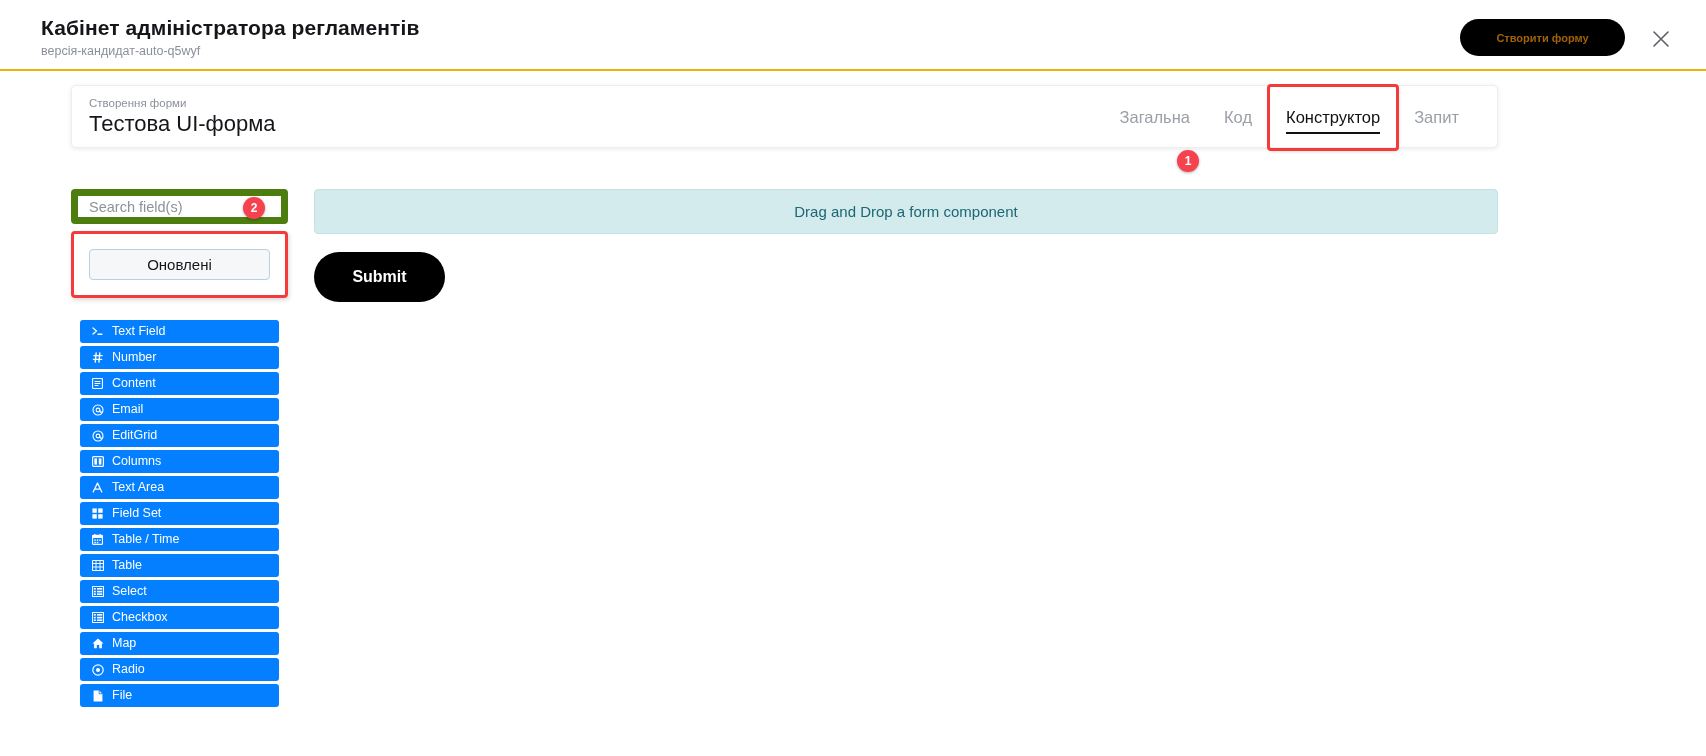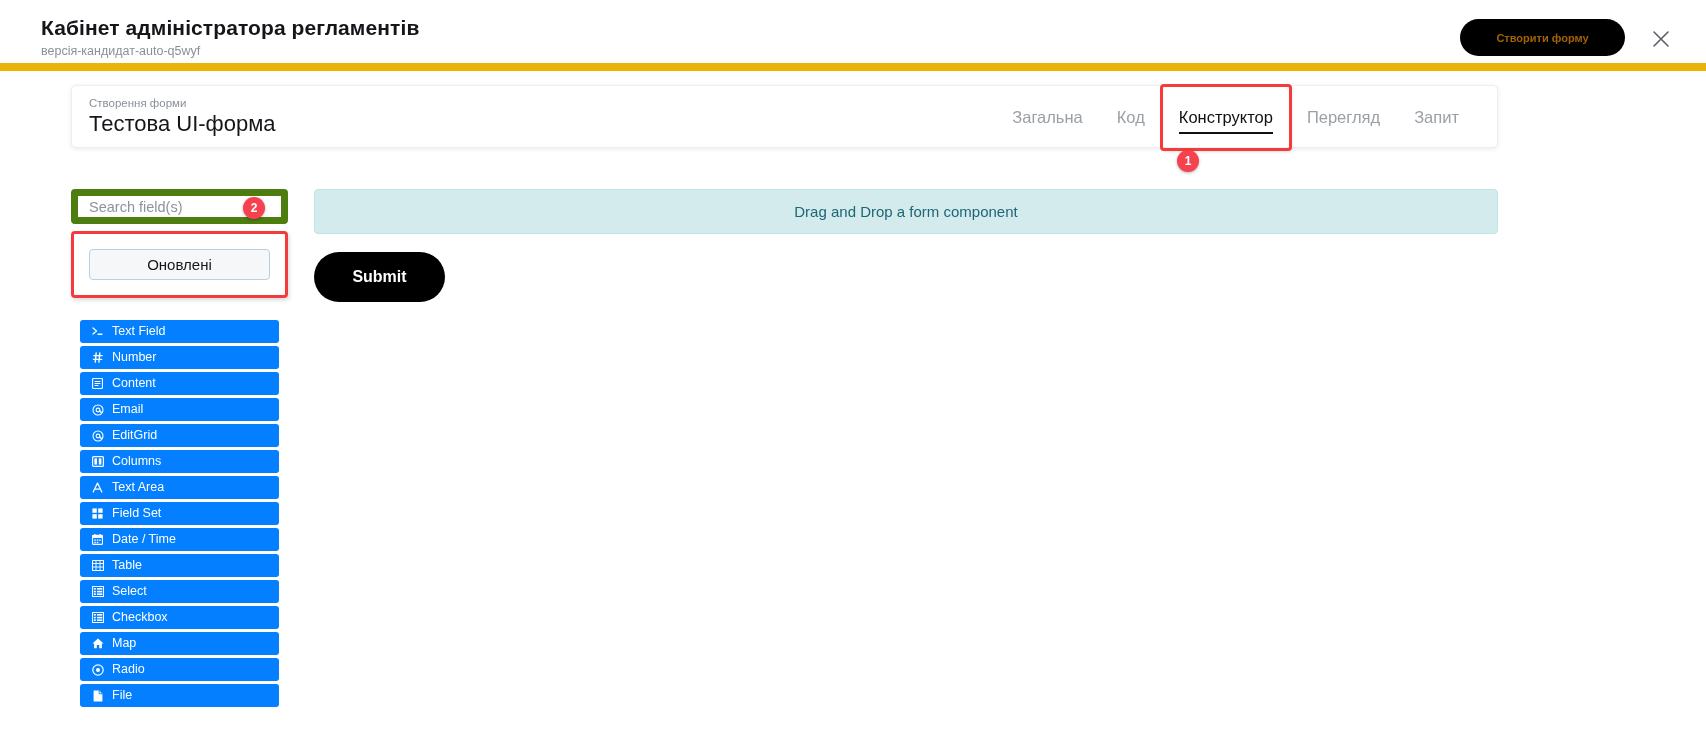--- a/index.html
+++ b/index.html
@@ -8,21 +8,21 @@
     width: 1706px; height: 756px;
     background: #ffffff;
     font-family: "Liberation Sans", sans-serif;
     overflow: hidden;
   }
 
   
   .app-header {
     position: relative;
     height: 71px;
-    border-bottom: 8px solid #eab308;
+    border-bottom: 2px solid #eab308;
     background: #ffffff;
   }
   .header-title-block { position: absolute; left: 41px; top: 15px; }
   .app-title {
     font-size: 21px; font-weight: bold; color: #14161a;
     letter-spacing: 0.1px; line-height: 26px;
   }
   .app-subtitle {
     font-size: 12.5px; color: #8a9099; line-height: 16px; margin-top: 2px;
   }
@@ -200,23 +200,20 @@
       <span>Загальна</span>
     </div>
     <div class="tab">
       <span>Код</span>
     </div>
     <div class="tab active highlight-box">
       <span>Конструктор</span>
       <span class="tab-underline"></span>
     </div>
     <div class="tab">
-      <span>Перегляд</span>
-    </div>
-    <div class="tab">
       <span>Запит</span>
     </div>
   </div>
 </div>
 
 <div class="badge" id="badge-1">1</div>
 <div class="badge" id="badge-2">2</div>
 
 <div class="builder-sidebar">
   <div class="search-wrap">
@@ -318,21 +315,21 @@
             <rect x="0.5" y="1.4" width="10" height="9" rx="1" fill="none" stroke="#fff" stroke-width="1.2"></rect>
             <rect x="0.5" y="1.4" width="10" height="2.6" fill="#fff"></rect>
             <path d="M2.8 0.4 V2 M8.2 0.4 V2" stroke="#fff" stroke-width="1.3" stroke-linecap="round"></path>
             <rect x="2.3" y="5.4" width="1.5" height="1.4" fill="#fff"></rect>
             <rect x="4.8" y="5.4" width="1.5" height="1.4" fill="#fff"></rect>
             <rect x="7.2" y="5.4" width="1.5" height="1.4" fill="#fff"></rect>
             <rect x="2.3" y="7.8" width="1.5" height="1.4" fill="#fff"></rect>
             <rect x="4.8" y="7.8" width="1.5" height="1.4" fill="#fff"></rect>
           </svg>
       </span>
-      <span class="ci-label">Date / Time</span>
+      <span class="ci-label">Table / Time</span>
     </div>
 
     <div class="component-item">
       <span class="ci-icon">
         <svg width="12" height="11" viewBox="0 0 12 11">
             <rect x="0.5" y="0.5" width="11" height="10" rx="0.8" fill="none" stroke="#fff" stroke-width="1.1"></rect>
             <path d="M0.5 3.5 H11.5 M0.5 7 H11.5 M4 0.5 V10.5 M8 0.5 V10.5" stroke="#fff" stroke-width="0.9"></path>
           </svg>
       </span>
       <span class="ci-label">Table</span>

